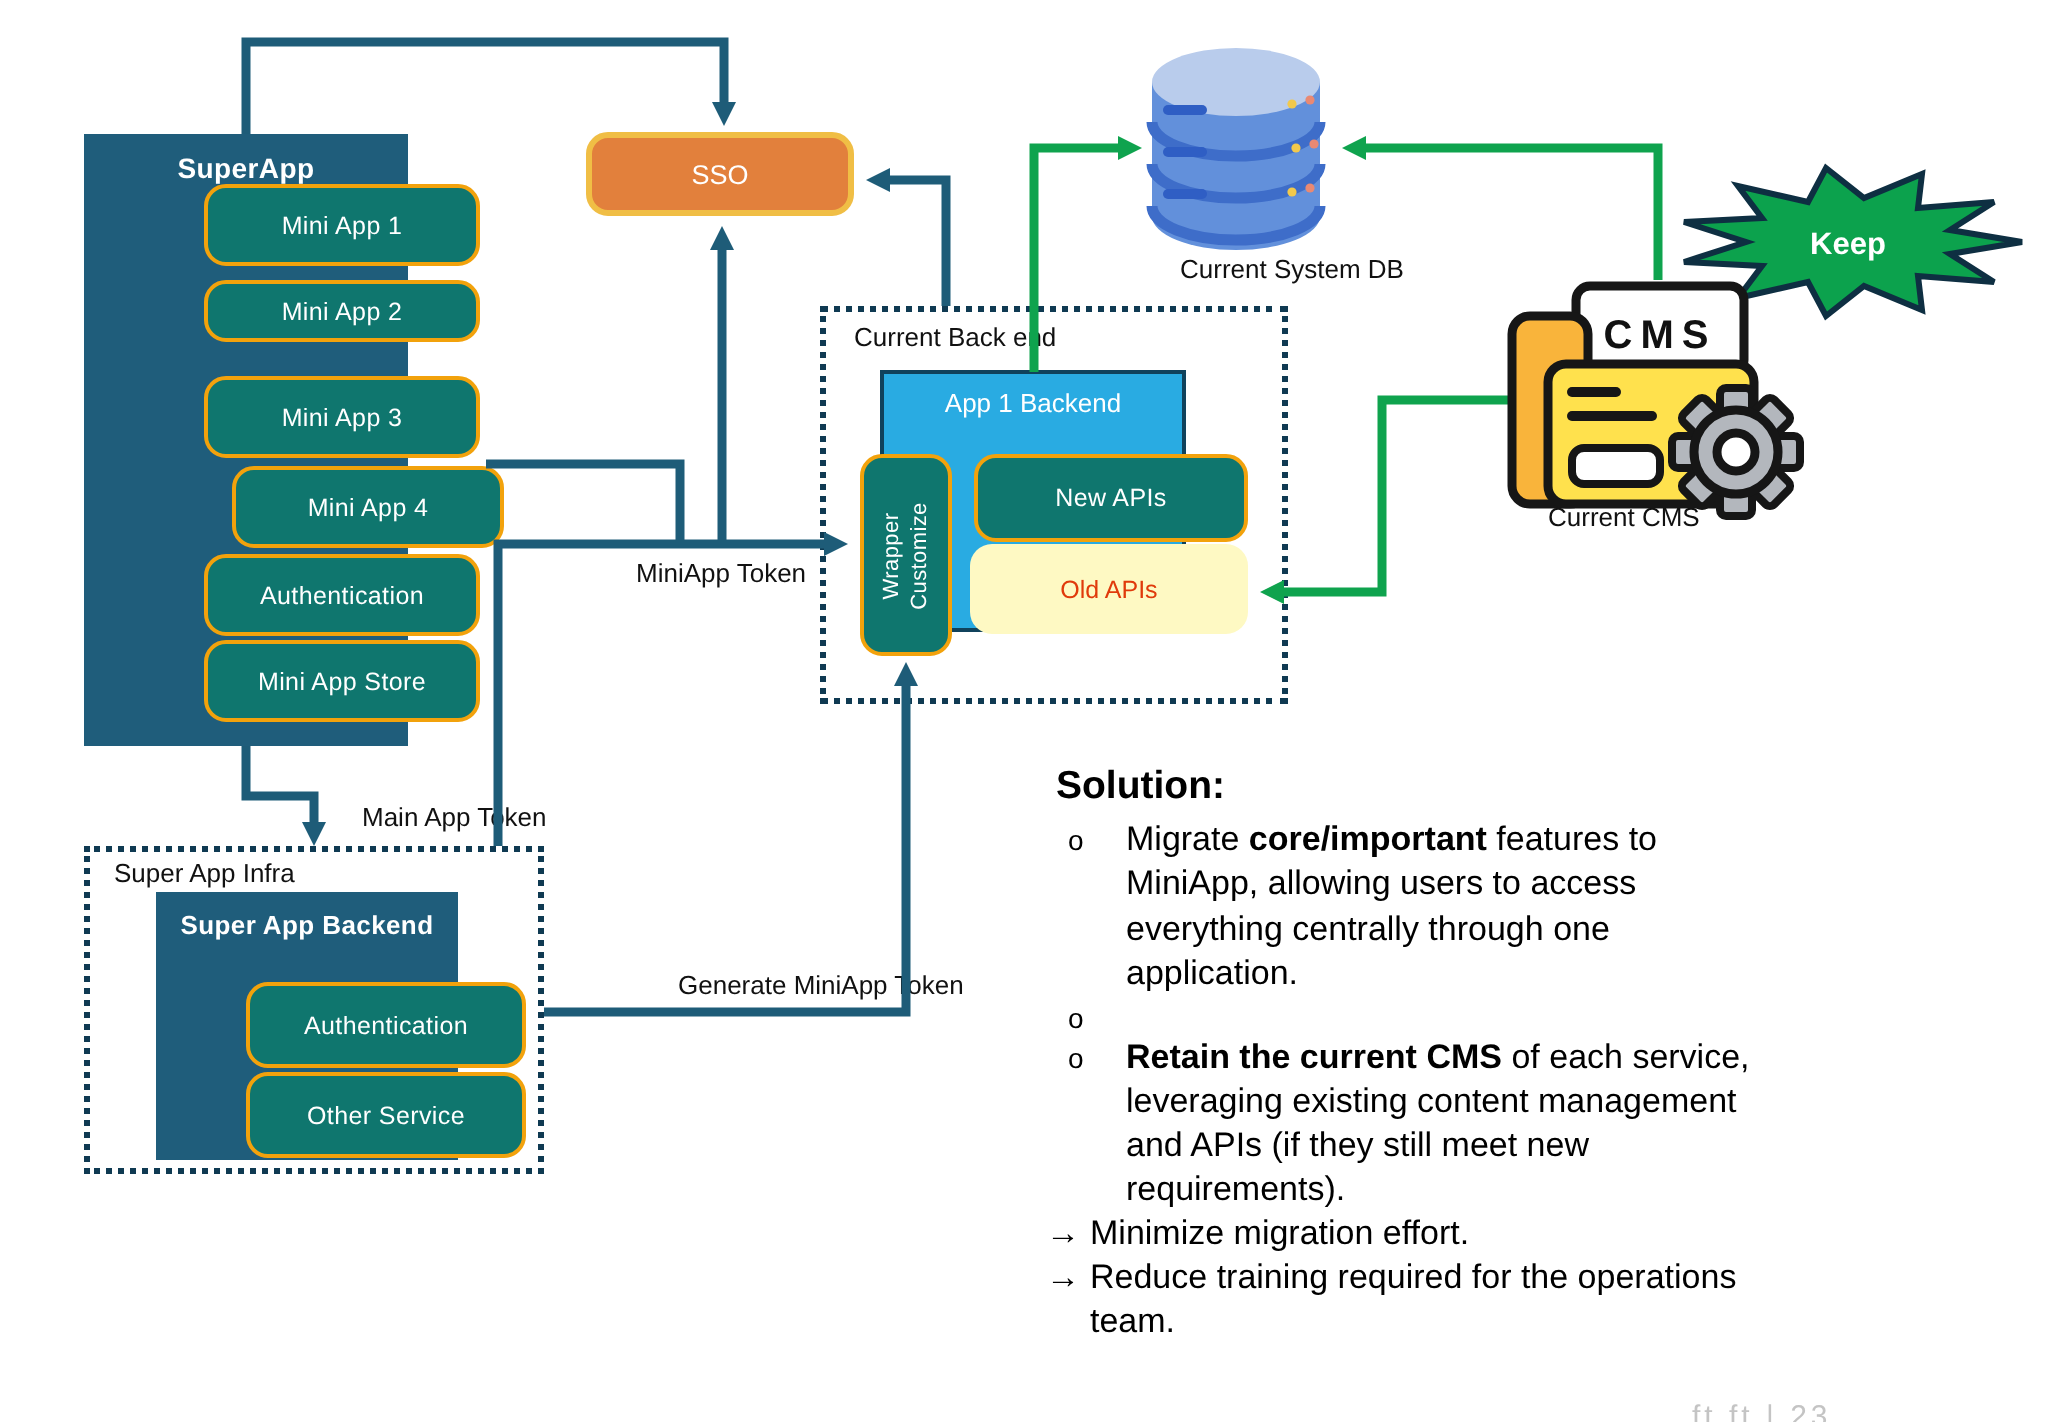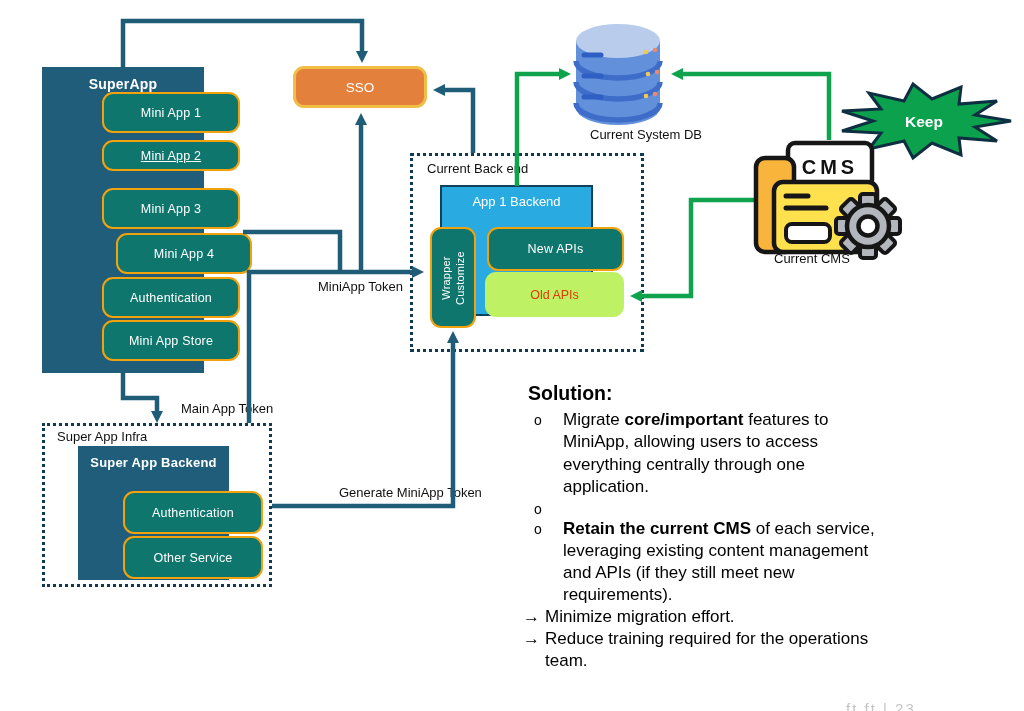--- a/index.html
+++ b/index.html
@@ -18,21 +18,21 @@
     color:#fff; display:flex; align-items:center; justify-content:center;
     font-size:12.5px; font-weight:500; letter-spacing:.2px;
   }
   .dashbox { position:absolute; border:3px dotted #0F3A52; background:transparent; }
   .lbl { position:absolute; font-size:13px; color:#111; white-space:nowrap; }
   .bluebox {
     position:absolute; background:#29ABE2; border:2px solid #10425C; color:#fff;
     font-size:13px; font-weight:500; text-align:center; padding-top:7px;
   }
   .amberbtn {
-    position:absolute; background:#bef264; border-radius:11px; color:#E03A0B;
+    position:absolute; background:#fef9c3; border-radius:11px; color:#E03A0B;
     display:flex; align-items:center; justify-content:center; font-size:12.5px; font-weight:500;
   }
   .wrapper-rot {
     position:absolute; left:50%; top:50%; width:101px; height:46px;
     transform: translate(-50%,-50%) rotate(-90deg);
     display:flex; flex-direction:column; align-items:center; justify-content:center;
     font-size:11px; font-weight:500; line-height:1.3; color:#fff; text-align:center;
   }
   .ssobox {
     position:absolute; background:#E2803C; border:3px solid #F0BE45; border-radius:11px;
@@ -51,21 +51,21 @@
 </style>
 </head>
 <body>
 
 <div class="tealbox" style="left:42px; top:67px; width:162px; height:306px;">
   <div class="boxtitle">SuperApp</div>
 </div>
 <div class="redbtn" style="left:102px; top:92px;  width:138px; height:41px;">
     <span>Mini App 1</span>
   </div>
-<div class="redbtn" style="left:102px; top:140px; width:138px; height:31px;text-decoration:underline;">
+<div class="redbtn" style="left:102px; top:140px; width:138px; height:31px;">
     <span>Mini App 2</span>
   </div>
 <div class="redbtn" style="left:102px; top:188px; width:138px; height:41px;">
     <span>Mini App 3</span>
   </div>
 <div class="redbtn" style="left:116px; top:233px; width:136px; height:41px;">
     <span>Mini App 4</span>
   </div>
 <div class="redbtn" style="left:102px; top:277px; width:138px; height:41px;">
     <span>Authentication</span>

